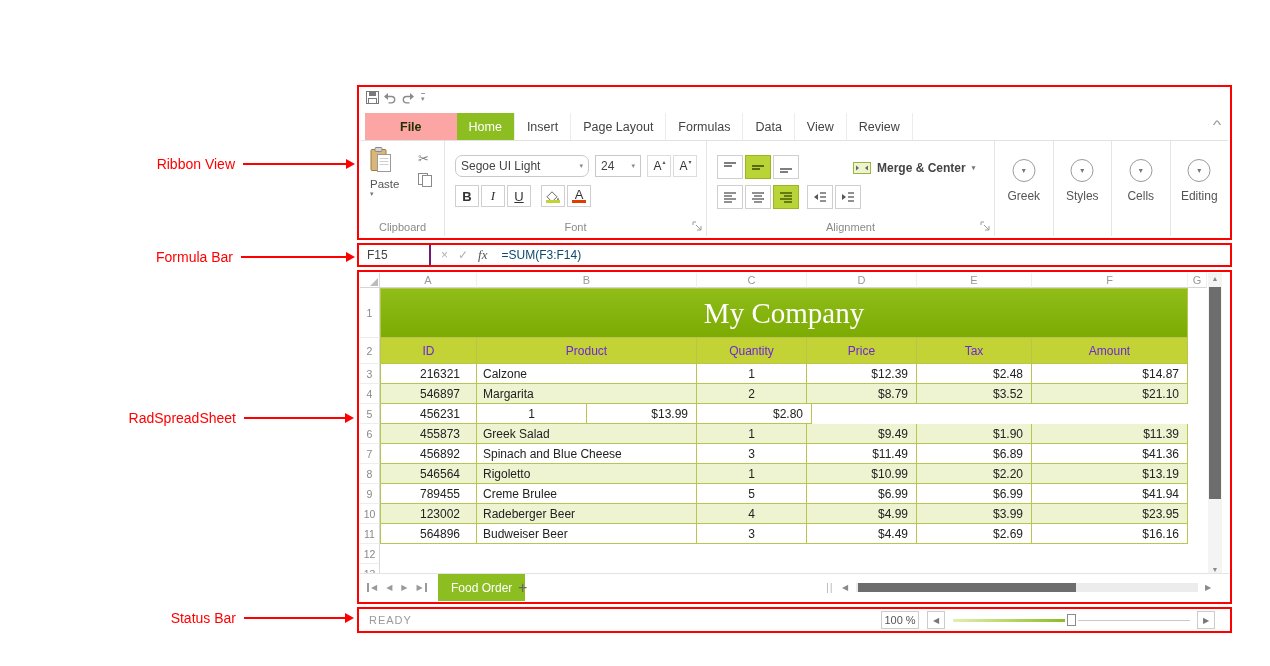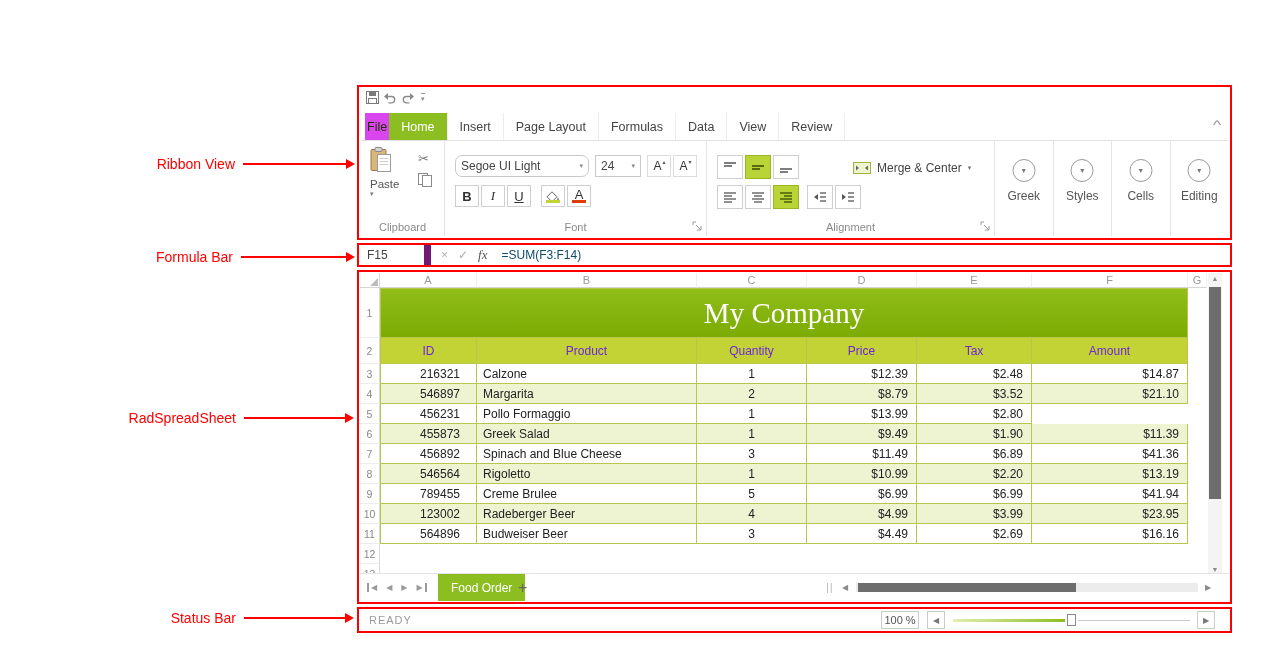--- a/index.html
+++ b/index.html
@@ -21,21 +21,21 @@
   #ln-ribbon{left:243px;top:163px;width:104px;} #hd-ribbon{left:346px;top:159px;}
   #ln-formula{left:241px;top:256px;width:106px;} #hd-formula{left:346px;top:252px;}
   #ln-sheet{left:244px;top:417px;width:102px;} #hd-sheet{left:345px;top:413px;}
   #ln-status{left:244px;top:617px;width:102px;} #hd-status{left:345px;top:613px;}
   
   .qat-icons{position:absolute;left:7px;top:4px;display:flex;gap:4px;align-items:center;}
   .qat-caret{font-size:7px;color:#8a8a8a;border-top:1px solid #9a9a9a;padding-top:1px;margin-left:2px;}
   .win-title{position:absolute;left:0;right:0;top:6px;text-align:center;font-size:13px;color:#555;}
   .tabstrip{position:absolute;left:2px;top:26px;right:2px;height:28px;border-bottom:1px solid #e2e2e2;display:flex;align-items:stretch;padding-left:4px;box-sizing:border-box;}
   .rtab{padding:0 12px;display:flex;align-items:center;font-size:12.5px;color:#444;border-right:1px solid #ececec;white-space:nowrap;}
-  .rtab.file{background:#d946ef;color:#223000;padding:0 2px;border-right:none;}
+  .rtab.file{background:#fca5a5;color:#223000;padding:0 35px;border-right:none;font-weight:bold;}
   .rtab.active{background:var(--accent);color:#fff;}
   .collapse-chevron{position:absolute;right:10px;top:30px;color:#999;font-size:13px;transform:scaleX(1.4);}
   .groups{position:absolute;left:2px;top:54px;right:2px;bottom:2px;display:flex;}
   .rgroup{position:relative;border-right:1px solid #e5e5e5;height:100%;box-sizing:border-box;}
   .glabel{position:absolute;bottom:3px;left:0;right:0;text-align:center;font-size:11px;color:#8a8a8a;}
   #grp-clipboard{width:84px;} #grp-font{width:262px;} #grp-alignment{width:288px;}
   #collapsed-groups{flex:1;display:flex;}
   .cgroup{flex:1;position:relative;border-right:1px solid #e5e5e5;}
   .cgroup:last-child{border-right:none;}
   .circle{position:absolute;top:18px;left:50%;transform:translateX(-50%);width:21px;height:21px;border:1px solid #9a9a9a;border-radius:50%;color:#777;display:flex;align-items:center;justify-content:center;font-size:8px;}
@@ -55,24 +55,24 @@
   .sup{font-size:6px;color:#555;position:relative;top:-5px;left:1px;}
   .font-row2{position:absolute;left:10px;top:44px;display:flex;gap:2px;}
   .b{font-weight:bold;} .i{font-style:italic;font-family:"Liberation Serif",serif;} .u{text-decoration:underline;}
   .clr-bar{position:absolute;left:4px;right:4px;bottom:3px;height:3px;}
   .dlg{position:absolute;right:4px;bottom:5px;width:10px;height:10px;}
   .va-row{position:absolute;left:10px;top:14px;display:flex;gap:2px;}
   .ha-row{position:absolute;left:10px;top:44px;display:flex;gap:2px;}
   .indent-row{position:absolute;left:100px;top:44px;display:flex;gap:2px;}
   .al-btn{width:26px;height:24px;border:1px solid #cfcfcf;background:#fff;display:flex;align-items:center;justify-content:center;box-sizing:border-box;}
   .al-btn.sel{background:var(--sel-btn);border-color:#9ab520;}
-  .merge{position:absolute;left:146px;top:16px;height:22px;display:flex;align-items:center;gap:6px;font-size:12px;color:#444;}
+  .merge{position:absolute;left:146px;top:16px;height:22px;display:flex;align-items:center;gap:6px;font-size:12px;color:#444;font-weight:bold;}
   
   .fbar{display:flex;align-items:center;height:100%;font-size:12px;color:#444;}
-  .namebox{width:72px;height:100%;border-right:7px solid #701a75;display:flex;align-items:center;padding-left:8px;box-sizing:border-box;}
+  .namebox{width:72px;height:100%;border-right:2px solid #701a75;display:flex;align-items:center;padding-left:8px;box-sizing:border-box;}
   .fbtn{margin-left:10px;color:#b0b0b0;font-size:12px;}
   .fxbtn{margin-left:10px;color:#555;font-style:italic;font-family:"Liberation Serif",serif;font-size:13px;}
   .formula-text{margin-left:14px;color:#0c4a6e;}
   
   .grid{position:absolute;left:1px;top:1px;width:848px;height:302px;overflow:hidden;background:#fff;}
   .grid-row{display:flex;}
   .rownum{flex:0 0 20px;font-size:10.5px;color:#888;border-right:1px solid #d9d9d9;border-bottom:1px solid #ededed;background:#fff;display:flex;align-items:center;justify-content:center;box-sizing:border-box;}
   .corner{flex:0 0 20px;position:relative;border-right:1px solid #d9d9d9;border-bottom:1px solid #d5d5d5;box-sizing:border-box;background:#fff;}
   .corner-tri{position:absolute;right:1px;bottom:1px;width:0;height:0;border-left:8px solid transparent;border-bottom:8px solid #bcbcbc;}
   .colhead{font-size:11px;color:#999;border-right:1px solid #f0f0f0;border-bottom:1px solid #d5d5d5;display:flex;align-items:center;justify-content:center;box-sizing:border-box;background:#fff;}
@@ -397,21 +397,20 @@
         <div class="cell col-product" style="flex: 0 0 220px;">Margarita</div>
         <div class="cell col-qty" style="flex: 0 0 110px;">2</div>
         <div class="cell col-money" style="flex: 0 0 110px;">$8.79</div>
         <div class="cell col-money" style="flex: 0 0 115px;">$3.52</div>
         <div class="cell col-money" style="flex: 0 0 156px;">$21.10</div>
         <div class="filler"></div>
       </div>
       <div class="grid-row" style="height: 20px;">
         <div class="rownum">5</div>
         <div class="cell col-id first" style="flex: 0 0 97px;">456231</div>
-        <div class="cell col-product" style="flex: 0 0 220px;">Pollo Formaggio</div>
         <div class="cell col-qty" style="flex: 0 0 110px;">1</div>
         <div class="cell col-money" style="flex: 0 0 110px;">$13.99</div>
         <div class="cell col-money" style="flex: 0 0 115px;">$2.80</div>
         <div class="cell col-money" style="flex: 0 0 156px; margin-top: 28px;">$16.79</div>
         <div class="filler"></div>
       </div>
       <div class="grid-row alt" style="height: 20px;">
         <div class="rownum">6</div>
         <div class="cell col-id first" style="flex: 0 0 97px;">455873</div>
         <div class="cell col-product" style="flex: 0 0 220px;">Greek Salad</div>

